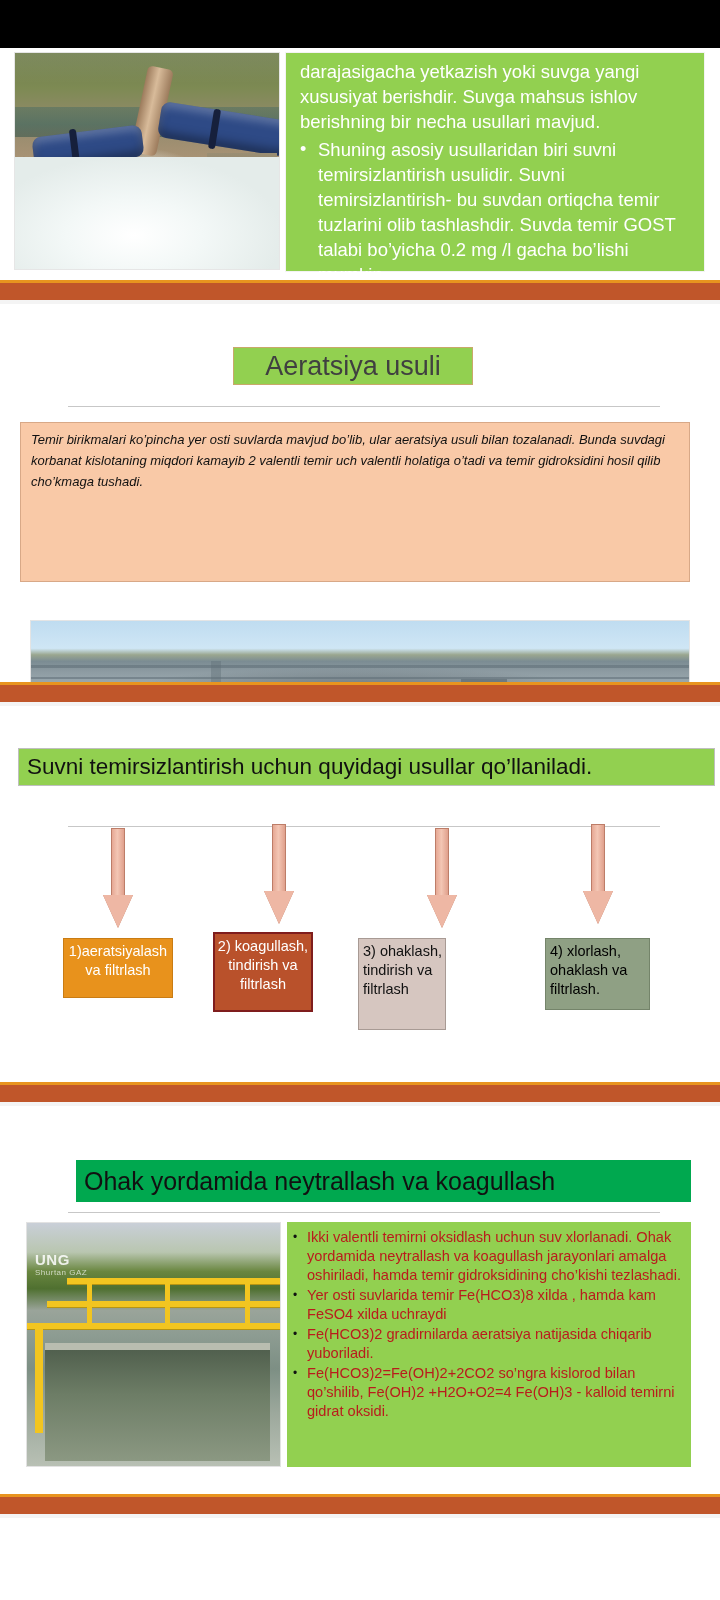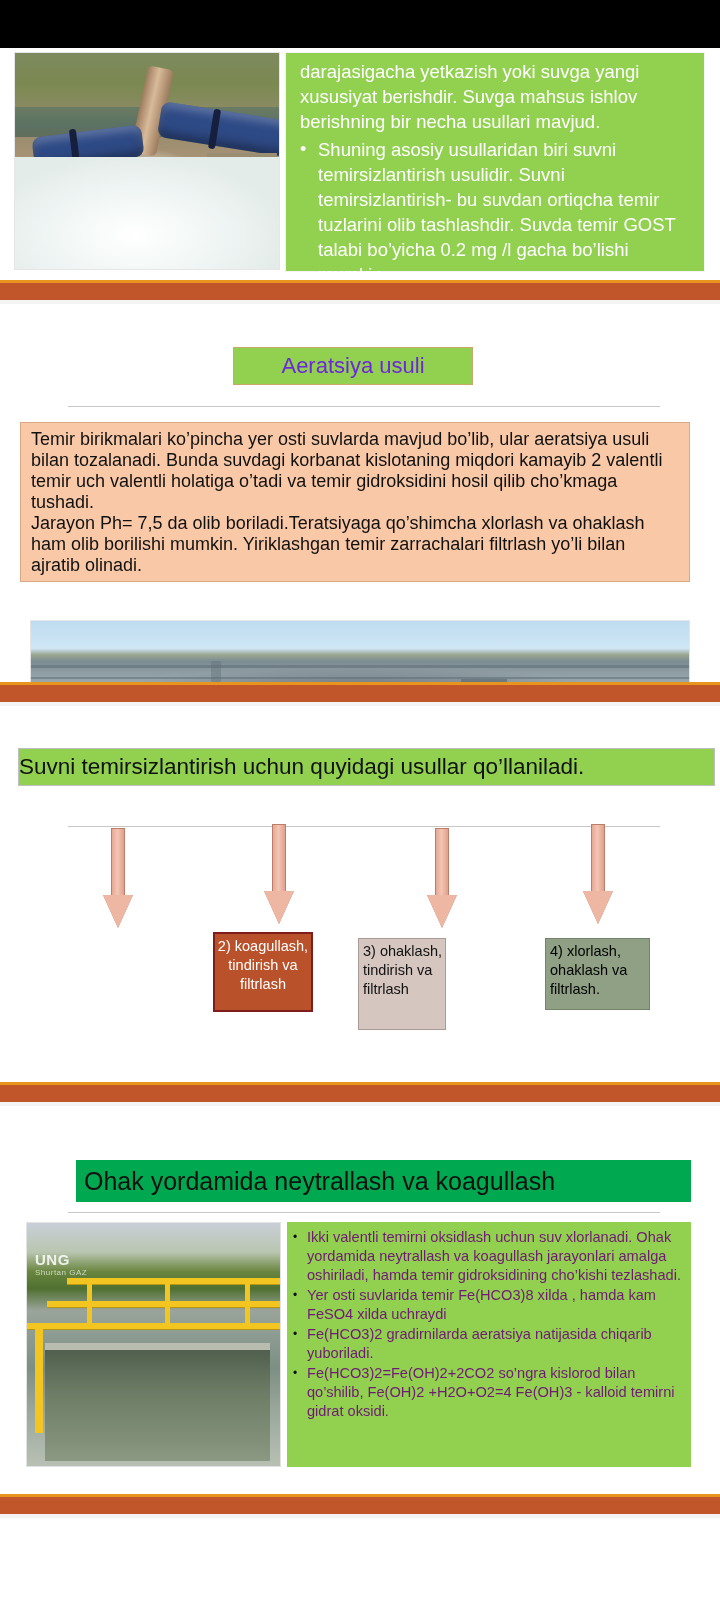--- a/index.html
+++ b/index.html
@@ -59,44 +59,44 @@
   }
   .s1-text p { font-size:18.5px; line-height:25px; }
   .s1-text .bullet-row { display:flex; gap:8px; margin-top:3px; }
   .s1-text .bullet-row .dot { flex:0 0 auto; width:10px; font-size:18px; line-height:25px; }
 
   
   .s2-title {
     position:absolute; left:233px; top:347px; width:240px; height:38px;
     background:#92D050; border:1px solid #C9A86A;
     display:flex; align-items:center; justify-content:center;
-    font-size:22px; color:#6d28d9;
+    font-size:27px; color:#404040;
   }
   .hr-line { position:absolute; height:1px; background:#C7C7C7; }
   .s2-box {
     position:absolute; left:20px; top:422px; width:670px; height:160px;
     background:#F9C9A7; border:1px solid #D8A887; padding:6px 10px;
   }
-  .s2-box p { font-size:18px; line-height:21px; color:#111; }
+  .s2-box p { font-size:13px; line-height:21px; color:#111;font-style:italic; }
   .s2-photo {
     position:absolute; left:30px; top:620px; width:660px; height:74px;
     background:
       radial-gradient(ellipse 300px 26px at 50% 92%, #6f7a80 0%, rgba(111,122,128,0) 75%),
       linear-gradient(to bottom, #bfdcf0 0%, #cfe6f5 38%, #9aa68f 47%, #7b8c93 56%,
         #8d9ba2 70%, #9aa8ae 86%, #8b989f 100%);
     border:1px solid #e4e4e4; overflow:hidden;
   }
   .s2-photo .strip { position:absolute; background:#5f6e76; opacity:.55; }
 
   
   .s3-title {
     position:absolute; left:18px; top:748px; width:697px; height:38px;
     background:#92D050; border:1px solid #BFBFBF;
     display:flex; align-items:center;
-    padding-left:0; font-size:22.5px; color:#111; white-space:nowrap;
+    padding-left:8px; font-size:22.5px; color:#111; white-space:nowrap;
   }
   .arrow { position:absolute; width:30px; height:100px; }
   .arrow .shaft {
     position:absolute; left:8px; top:0; width:14px; height:68px;
     background:linear-gradient(to right,#e6a894,#f3c6b4 45%,#e0a08c);
     border:1px solid #bd7d68; border-bottom:none;
   }
   .arrow .head {
     position:absolute; left:0; top:67px; width:0; height:0;
     border-left:15px solid transparent; border-right:15px solid transparent;
@@ -133,21 +133,21 @@
   .s4-img .wm { position:absolute; left:8px; top:28px; color:#ffffff; opacity:.85;
                 font-size:15px; font-weight:bold; letter-spacing:.5px; }
   .s4-img .wm small { display:block; font-size:8px; font-weight:normal; opacity:.8; }
 
   .s4-text {
     position:absolute; left:287px; top:1222px; width:404px; height:245px;
     background:#92D050; padding:6px 8px 0 6px;
   }
   .s4-text .li { display:flex; gap:7px; margin-bottom:1px; }
   .s4-text .li .dot { flex:0 0 auto; width:7px; font-size:12px; line-height:19px; color:#111; }
-  .s4-text .li .txt { font-size:14.6px; line-height:19px; color:#701a75; }
+  .s4-text .li .txt { font-size:14.6px; line-height:19px; color:#b91c1c; }
 </style>
 </head>
 <body>
 
 <div class="page">
 
   <div class="topbar"></div>
 
   <div class="s1-img">
     <div class="sky"></div>
@@ -173,21 +173,20 @@
     <div class="stripe-top"></div>
     <div class="stripe-body"></div>
     <div class="stripe-shadow"></div>
   </div>
 
   <div class="s2-title">Aeratsiya usuli</div>
   <div class="hr-line" style="left:68px; top:406px; width:592px;"></div>
 
   <div class="s2-box">
     <p>Temir birikmalari ko’pincha yer osti suvlarda mavjud bo’lib,  ular aeratsiya usuli bilan tozalanadi. Bunda suvdagi korbanat  kislotaning miqdori kamayib 2 valentli temir uch valentli  holatiga o’tadi va temir gidroksidini hosil qilib cho’kmaga  tushadi.</p>
-    <p>Jarayon Ph= 7,5 da olib boriladi.Teratsiyaga qo’shimcha  xlorlash va ohaklash ham olib borilishi mumkin. Yiriklashgan  temir zarrachalari filtrlash yo’li bilan ajratib olinadi.</p>
   </div>
 
   <div class="s2-photo">
     <div class="strip" style="left:0;top:44px;width:660px;height:3px;"></div>
     <div class="strip" style="left:0;top:56px;width:660px;height:2px;"></div>
     <div class="strip" style="left:180px;top:40px;width:10px;height:34px;opacity:.4;"></div>
     <div class="strip" style="left:430px;top:58px;width:46px;height:16px;opacity:.7;"></div>
   </div>
 
   <div class="divider" style="top:682px;">
@@ -209,20 +208,21 @@
   </div>
   <div class="arrow" style="left:427px; top:828px;">
     <div class="shaft"></div>
     <div class="head"></div>
   </div>
   <div class="arrow" style="left:583px; top:824px;">
     <div class="shaft"></div>
     <div class="head"></div>
   </div>
 
+  <div class="pbox b1">1)aeratsiyalash  va  filtrlash</div>
   <div class="pbox b2">2) koagullash, tindirish va filtrlash</div>
   <div class="pbox b3">3) ohaklash, tindirish va   filtrlash</div>
   <div class="pbox b4">4) xlorlash, ohaklash va  filtrlash.</div>
 
   <div class="divider" style="top:1082px;">
     <div class="stripe-top"></div>
     <div class="stripe-body"></div>
     <div class="stripe-shadow"></div>
   </div>
 

